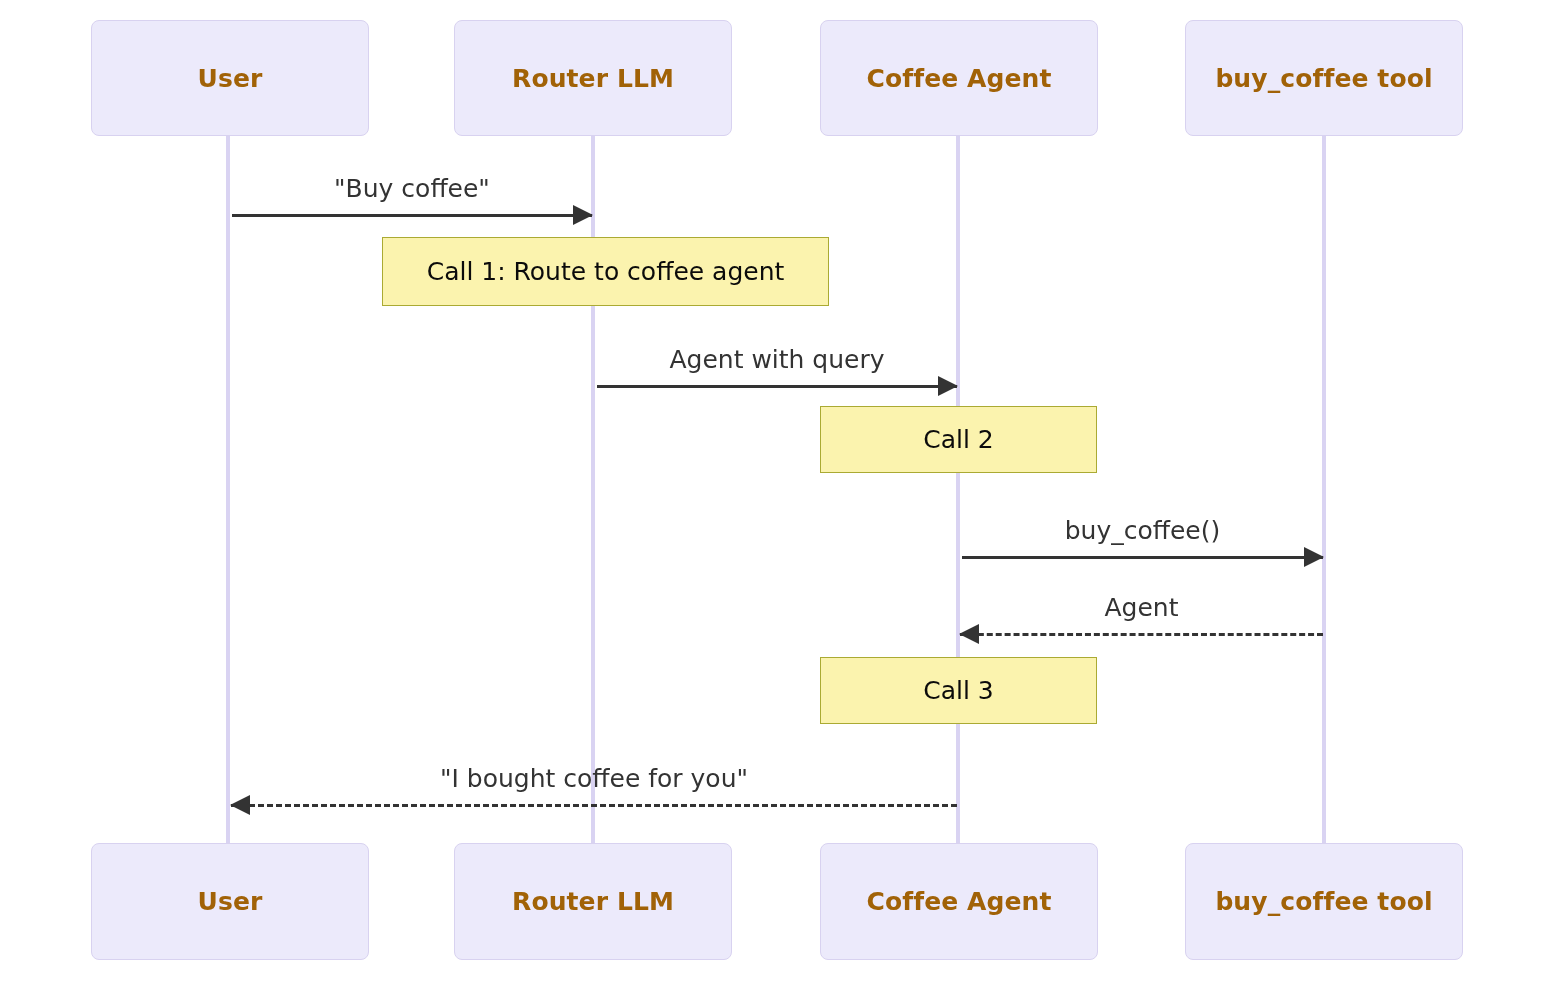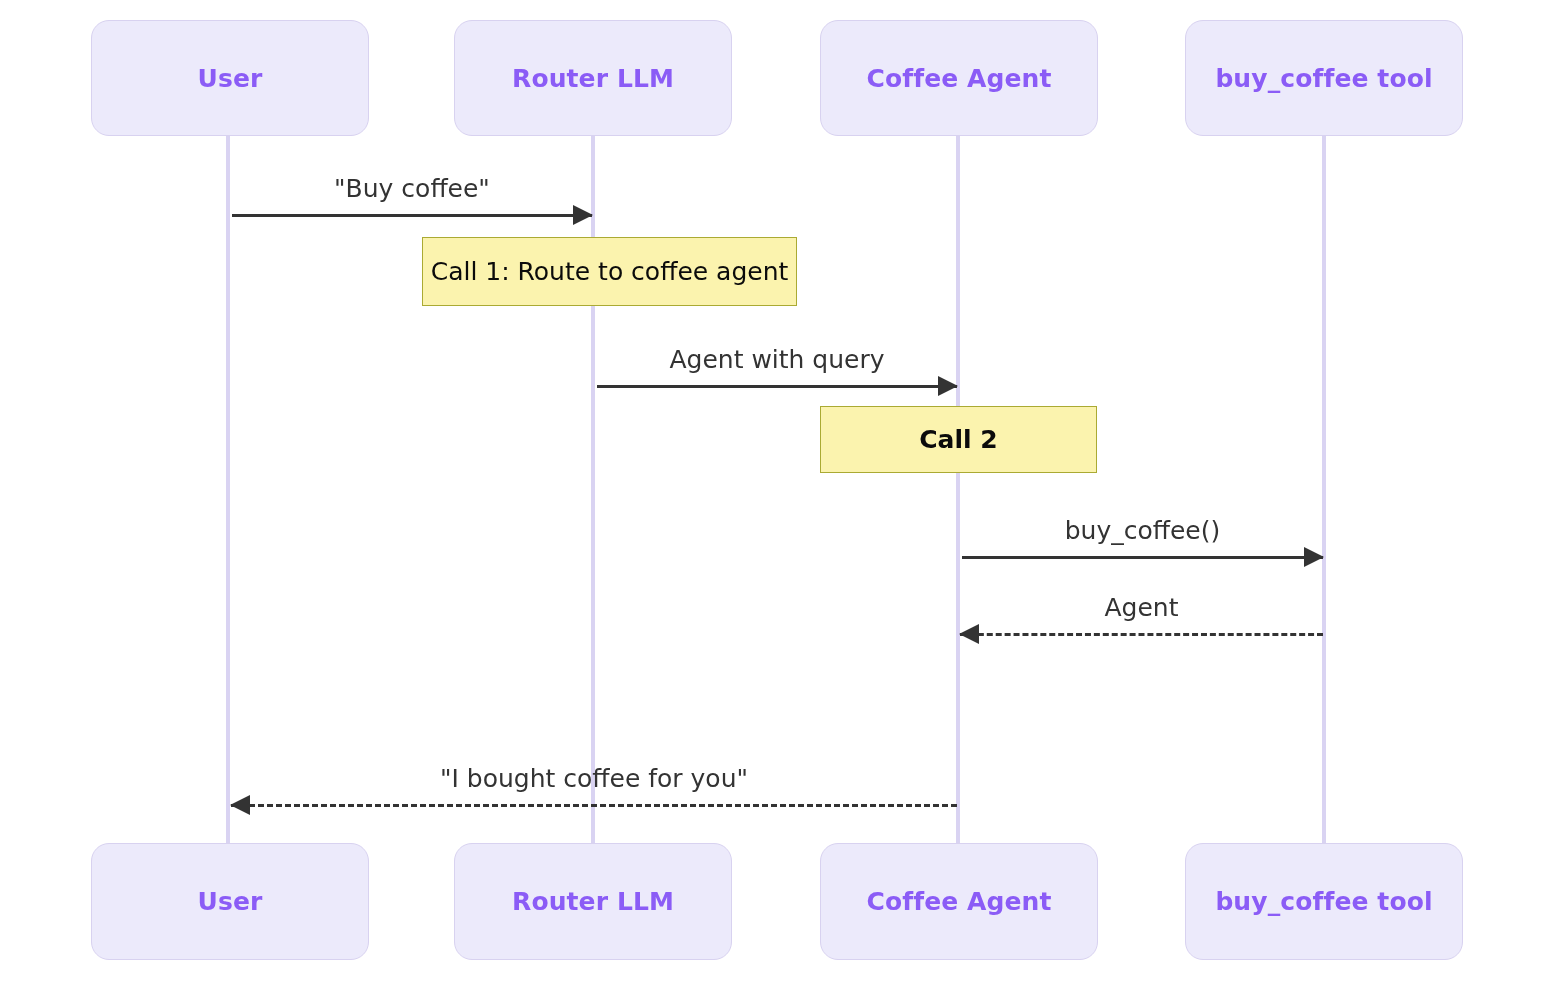--- a/index.html
+++ b/index.html
@@ -18,25 +18,25 @@
     width: 1568px;
     height: 994px;
     background: #ffffff;
   }
   
   .participant {
     position: absolute;
     box-sizing: border-box;
     background: #ECEAFB;
     border: 1px solid #D8D2F0;
-    border-radius: 18px;
+    border-radius: 8px;
     display: flex;
     align-items: center;
     justify-content: center;
-    color: #8b5cf6;
+    color: #a16207;
     font-size: 25px;
     font-weight: 700;
     letter-spacing: 0.1px;
     z-index: 3;
   }
   .participant.bottom { font-weight: 700; }
 
   
   .lifeline {
     position: absolute;
@@ -126,46 +126,49 @@
   <div class="participant" style="left:1185px; top:20px; width:278px; height:116px;">
     <span>buy_coffee tool</span>
   </div>
 
   <div class="msg right" style="left:232px; top:214px; width:360px;">
     <div class="line" style="width:360px;"></div>
     <div class="head"></div>
     <div class="label">"Buy coffee"</div>
   </div>
 
-  <div class="note" style="left:422px; top:237px; width:375px; height:69px;">
+  <div class="note" style="left:382px; top:237px; width:447px; height:69px;">
     <span>Call 1: Route to coffee agent</span>
   </div>
 
   <div class="msg right" style="left:597px; top:385px; width:360px;">
     <div class="line" style="width:360px;"></div>
     <div class="head"></div>
     <div class="label">Agent with query</div>
   </div>
 
-  <div class="note" style="left:820px; top:406px; width:277px; height:67px;font-weight:bold;">
+  <div class="note" style="left:820px; top:406px; width:277px; height:67px;">
     <span>Call 2</span>
   </div>
 
   <div class="msg right" style="left:962px; top:556px; width:361px;">
     <div class="line" style="width:361px;"></div>
     <div class="head"></div>
     <div class="label">buy_coffee()</div>
   </div>
 
   <div class="msg left dashed" style="left:960px; top:633px; width:363px;">
     <div class="line" style="width:363px;"></div>
     <div class="head"></div>
     <div class="label">Agent</div>
   </div>
 
+  <div class="note" style="left:820px; top:657px; width:277px; height:67px;">
+    <span>Call 3</span>
+  </div>
 
   <div class="msg left dashed" style="left:231px; top:804px; width:726px;">
     <div class="line" style="width:726px;"></div>
     <div class="head"></div>
     <div class="label">"I bought coffee for you"</div>
   </div>
 
   <div class="participant bottom" style="left:91px; top:843px; width:278px; height:117px;">
     <span>User</span>
   </div>

